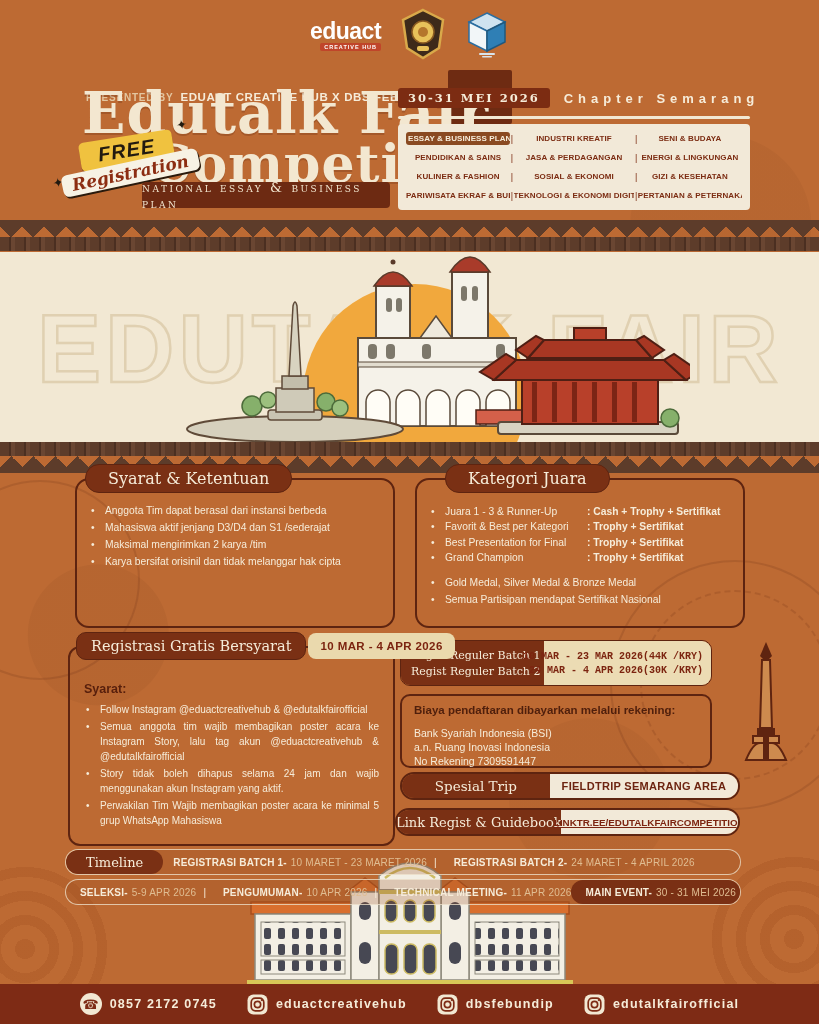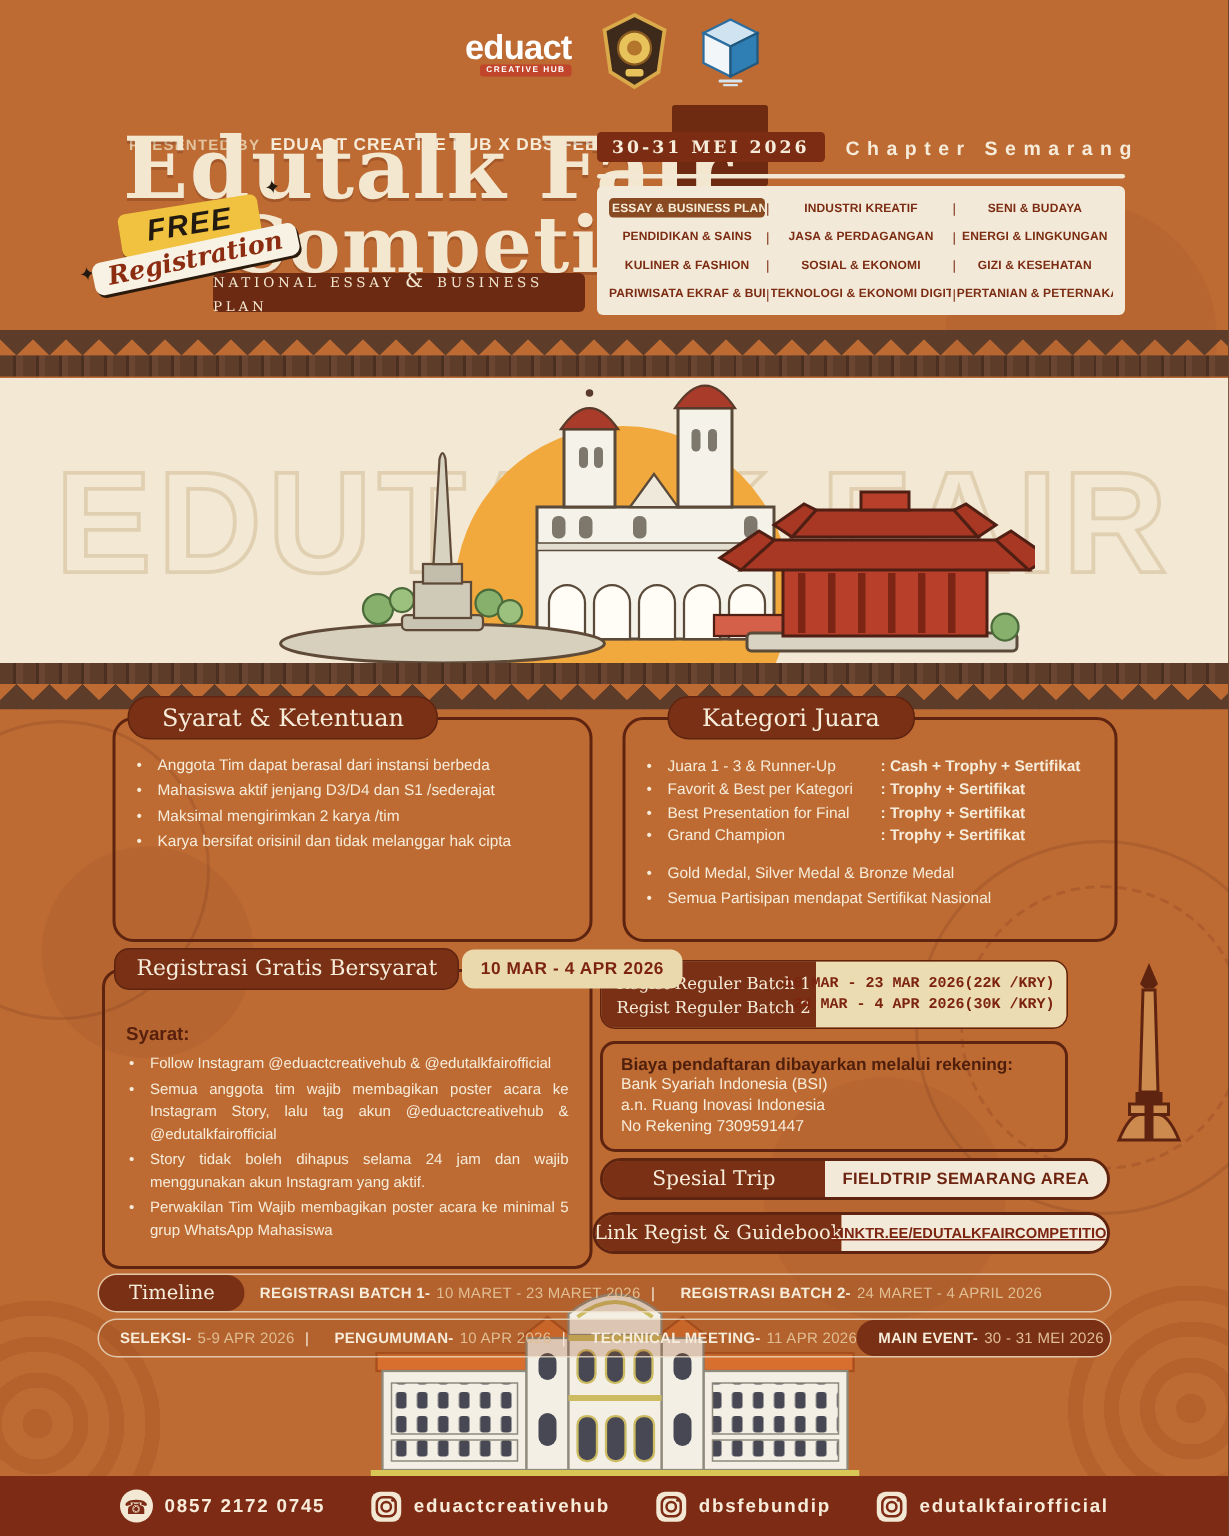--- a/index.html
+++ b/index.html
@@ -87,21 +87,21 @@
   .syarat-label{font-weight:bold;color:#571f0c;font-size:12.5px;margin:34px 0 6px 14px;}
   .reg-list{font-size:10px;line-height:1.5;margin:0 14px;text-align:justify;}
 
   .batch-bar{position:absolute;left:400px;top:640px;width:312px;height:46px;display:flex;border-radius:10px;overflow:hidden;border:1.5px solid var(--border-brown);}
   .batch-left{background:#7a3014;width:46%;display:flex;flex-direction:column;justify-content:center;padding-left:10px;gap:3px;}
   .batch-left div{color:var(--text-cream);font-size:11px;white-space:nowrap;}
   .batch-right{background:#ecdcb4;width:54%;display:flex;flex-direction:column;justify-content:center;gap:3px;padding:0 8px;}
   .batch-row{display:flex;justify-content:flex-end;color:#7c2410;font-weight:bold;font-size:10px;white-space:nowrap;font-family:Liberation Mono, monospace;}
 
   .pay-box{position:absolute;left:400px;top:694px;width:312px;height:74px;border:2px solid var(--border-brown);border-radius:10px;padding:8px 12px;}
-  .pay-head{font-weight:bold;color:#4f1f0c;font-size:11.5px;margin-bottom:0;}
+  .pay-head{font-weight:bold;color:#4f1f0c;font-size:11.5px;margin-bottom:10px;}
   .pay-line{color:var(--text-cream);font-size:10.5px;line-height:1.35;}
 
   .bar2{position:absolute;display:flex;border-radius:999px;overflow:hidden;border:2px solid var(--border-brown);height:28px;}
   .bar2 .dk{background:#7a3014;color:var(--text-cream);display:flex;align-items:center;justify-content:center;white-space:nowrap;}
   .bar2 .lt{background:#f2e9d8;color:#6d2410;font-weight:bold;display:flex;align-items:center;justify-content:center;white-space:nowrap;}
 
   
   .tl-row{position:absolute;left:65px;width:676px;height:26px;border:1px solid rgba(242,232,211,.75);border-radius:999px;display:flex;align-items:center;z-index:3;background:rgba(150,75,30,.25);white-space:nowrap;overflow:hidden;}
   .tl-pill{background:#7a3014;border-radius:999px;height:100%;display:flex;align-items:center;padding:0 20px;color:var(--text-cream);font-size:13px;}
   .tl-label{color:var(--text-cream);font-weight:bold;font-size:10px;letter-spacing:.2px;margin:0 4px 0 10px;}
@@ -329,21 +329,21 @@
   </div>
 
   <div class="batch-bar">
     <div class="batch-left serif">
       <div>Regist Reguler Batch 1 :</div>
       <div>Regist Reguler Batch 2 :</div>
     </div>
     <div class="batch-right">
       <div class="batch-row">
         <span>10 MAR - 23 MAR 2026</span>
-        <span>(22K /KRY)</span>
+        <span>(44K /KRY)</span>
       </div>
       <div class="batch-row">
         <span>24 MAR - 4 APR 2026</span>
         <span>(30K /KRY)</span>
       </div>
     </div>
   </div>
 
   <div class="pay-box">
     <div class="pay-head">Biaya pendaftaran dibayarkan melalui rekening:</div>

